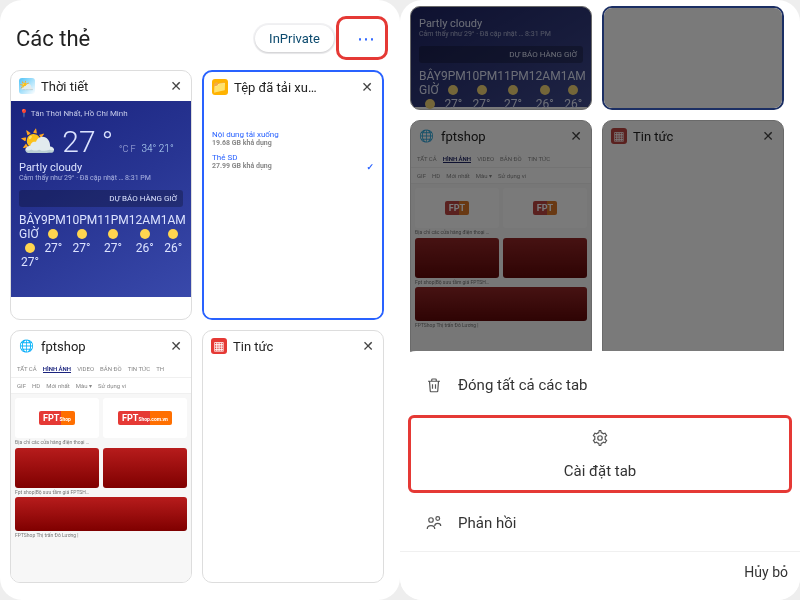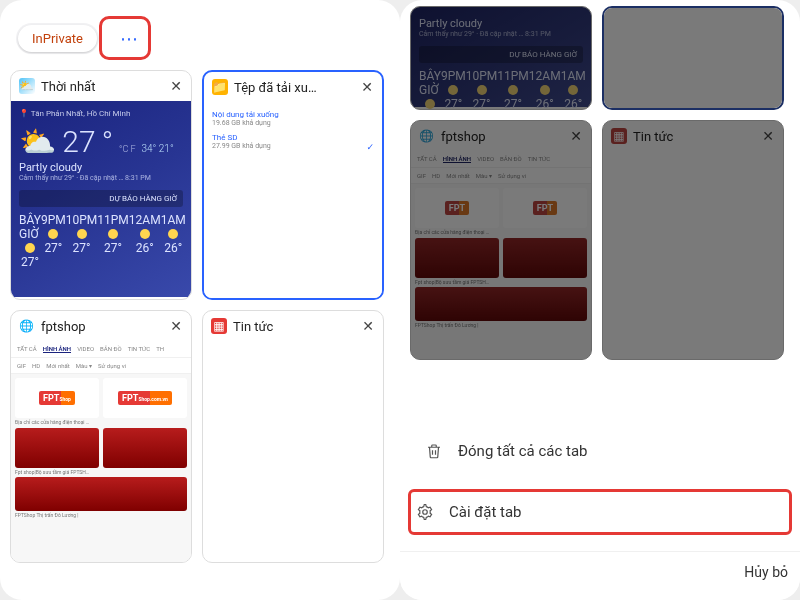--- a/index.html
+++ b/index.html
@@ -7,21 +7,21 @@
   .wrap { display: flex; width: 800px; height: 600px; }
   .pane { width: 400px; height: 600px; background: #fff; position: relative; overflow: hidden; border-radius: 22px; }
   .pane-left { }
   .pane-right { background: #fff; }
 
   
   .hdr { display: flex; align-items: center; padding: 16px 12px 10px 16px; }
   .hdr-title { font-size: 22px; color: #222; flex: 1; }
   .pill-group { display: inline-flex; background: #f1f1f3; border-radius: 20px; padding: 2px; }
   .pill { padding: 6px 14px; border-radius: 18px; font-size: 13px; color: #555; }
-  .pill.active { background: #fff; box-shadow: 0 1px 2px rgba(0,0,0,.15); color: #c2410c; }
+  .pill.active { background: #fff; box-shadow: 0 1px 2px rgba(0,0,0,.15); color: #0c4a6e; }
   .more-btn { width: 34px; height: 34px; border-radius: 10px; display: flex; align-items: center; justify-content: center; margin-left: 8px; color: #2962ff; font-size: 18px; }
   .hl-red { border: 3px solid #e53935; border-radius: 10px; padding: 2px; }
 
   
   .grid { display: flex; flex-wrap: wrap; gap: 10px; padding: 0 10px; }
   .card { width: 182px; border: 1px solid #ddd; border-radius: 10px; overflow: hidden; background: #fff; display: flex; flex-direction: column; }
   .card.selected { border: 2px solid #2962ff; }
   .card-hdr { display: flex; align-items: center; padding: 6px 6px 6px 8px; gap: 6px; }
   .favicon { width: 16px; height: 16px; border-radius: 3px; display:flex; align-items:center; justify-content:center; font-size:12px; }
   .favicon.weather { background: linear-gradient(135deg,#4fc3f7,#fff); }
@@ -37,24 +37,24 @@
   .wx-temp { font-size:30px; font-weight:300; margin-top:6px; display:flex; align-items:baseline; gap:6px; }
   .wx-hi-lo { font-size:10px; color:#bbdefb; }
   .wx-cond { font-size:11px; margin-top:2px; }
   .wx-upd { font-size:7px; opacity:.7; }
   .wx-band { background:rgba(0,0,0,.25); margin-top:8px; padding:4px 6px; font-size:8px; border-radius:3px;text-align:right; }
   .wx-hours { display:flex; justify-content:space-between; margin-top:6px; font-size:12px; }
   .wx-hours div { display:flex; flex-direction:column; align-items:center; gap:2px; }
   .sun { width:10px; height:10px; background:#ffd54f; border-radius:50%; }
 
   
-  .dl { height:196px; background:#fff; padding:8px; font-size:8px; color:#666; }
+  .dl { height:196px; background:#fff; padding:8px; font-size:8px; color:#666;margin-top:20px; }
   .dl-row { margin-bottom:6px; }
   .dl-label { color:#2962ff; font-size:8px; }
-  .dl-sub { color:#888; font-size:7px; }
+  .dl-sub { color:#888; font-size:7px;font-weight:bold; }
   .chk { float:right; color:#2962ff; font-size:9px; }
 
   
   .filterbar { display:flex; gap:6px; padding:4px 6px; font-size:6px; color:#888; background:#fff; border-bottom:1px solid #f0f0f0; flex-wrap:wrap; }
   .filterbar .on { color:#1a237e; font-weight:600; border-bottom:1px solid #1a237e; }
   .fp-body { height:188px; background:#f7f7f7; padding:4px; display:flex; flex-direction:column; gap:2px; overflow:hidden; }
   .imgrow { display:flex; gap:4px; }
   .thumb { flex:1; border-radius:3px; height:40px; background:#fff; display:flex; align-items:center; justify-content:center; position:relative; overflow:hidden; }
   .logo-fpt { background:linear-gradient(90deg,#e53935 0 60%,#ff6f00 60%); color:#fff; font-weight:700; font-size:9px; padding:2px 4px; border-radius:2px; }
   .store { background: linear-gradient(180deg,#b71c1c,#7f0000); }
@@ -65,49 +65,50 @@
   
   .dim { position:absolute; inset:0; filter: brightness(.48) saturate(.7); }
   .wx-mini { height: 100px; }
   .blank-mini { height:100px; background:#fff; }
   .pane-right .grid { gap:10px; padding:0 10px; }
   .pane-right .card.low { height: 240px; }
 
   
   .sheet { position:absolute; bottom:0; left:0; right:0; background:#fff; border-top-left-radius:16px; border-top-right-radius:16px; padding:12px 0 8px; }
   .sheet-item { display:flex; align-items:center; gap:14px; padding:12px 24px; font-size:15px; color:#333;text-align:right; }
-  .sheet-item.hl { border:3px solid #e53935; border-radius:6px; margin:16px 8px; padding:10px 4px; }
+  .sheet-item.hl { border:3px solid #e53935; border-radius:6px; margin:8px 8px; padding:10px 15px;flex-direction:column; }
   .sheet-icon { width:20px; height:20px; display:flex; align-items:center; justify-content:center; color:#555; }
   .sheet-cancel { text-align:right; padding:12px; font-size:14px; color:#333; border-top:1px solid #f0f0f0; margin-top:6px; }
 </style>
 </head>
 <body>
 
 <div class="wrap">
 
   <div class="pane pane-left">
     <div class="hdr">
+      <div class="hdr-title">Các thẻ</div>
       <div class="pill-group">
         <div class="pill active">InPrivate</div>
       </div>
       <div class="hl-red">
         <div class="more-btn">⋯</div>
       </div>
     </div>
 
     <div class="grid">
 
       <div class="card">
         <div class="card-hdr">
           <div class="favicon weather">⛅</div>
-          <div class="tab-title">Thời nhất</div>
+          <div class="tab-title">Thời tiết</div>
           <div class="close-x">✕</div>
         </div>
         <div class="wx">
-          <div class="wx-loc">📍 <span>Tân Phản Nhất, Hồ Chí Minh</span></div>
+          <div class="wx-loc">📍 <span>Tân Thời Nhất, Hồ Chí Minh</span></div>
           <div class="wx-temp">
             ⛅ <span>27</span>°
             <span style="font-size:9px;opacity:.7"><span>°C</span> <span>F</span></span>
             <span class="wx-hi-lo"><span>34°</span> <span>21°</span></span>
           </div>
           <div class="wx-cond">Partly cloudy</div>
           <div class="wx-upd">Cảm thấy như 29° · Đã cập nhật … 8:31 PM</div>
           <div class="wx-band">DỰ BÁO HÀNG GIỜ</div>
           <div class="wx-hours">
             <div>
@@ -325,16 +326,27 @@
       </div>
       <div class="sheet-item hl">
         <div class="sheet-icon">
           <svg width="18" height="18" viewBox="0 0 24 24" fill="none" stroke="#555" stroke-width="1.6">
               <circle cx="12" cy="12" r="3"></circle>
               <path d="M19 12a7 7 0 00-.2-1.6l2-1.5-2-3.4-2.3.9a7 7 0 00-2.8-1.6L13 2h-2l-.7 2.8a7 7 0 00-2.8 1.6l-2.3-.9-2 3.4 2 1.5A7 7 0 005 12c0 .55.06 1.08.2 1.6l-2 1.5 2 3.4 2.3-.9a7 7 0 002.8 1.6L11 22h2l.7-2.8a7 7 0 002.8-1.6l2.3.9 2-3.4-2-1.5c.14-.52.2-1.05.2-1.6z"></path>
             </svg>
         </div>
         <span>Cài đặt tab</span>
       </div>
+      <div class="sheet-item">
+        <div class="sheet-icon">
+          <svg width="18" height="18" viewBox="0 0 24 24" fill="none" stroke="#555" stroke-width="1.6">
+              <circle cx="8" cy="8" r="3"></circle>
+              <path d="M3 20c0-2.5 2.2-4.5 5-4.5s5 2 5 4.5"></path>
+              <circle cx="17" cy="6" r="2.5"></circle>
+              <path d="M13 16c0-2 1.8-3.5 4-3.5s4 1.5 4 3.5"></path>
+            </svg>
+        </div>
+        <span>Phản hồi</span>
+      </div>
       <div class="sheet-cancel">Hủy bỏ</div>
     </div>
   </div>
 </div>
 
 </body></html>

